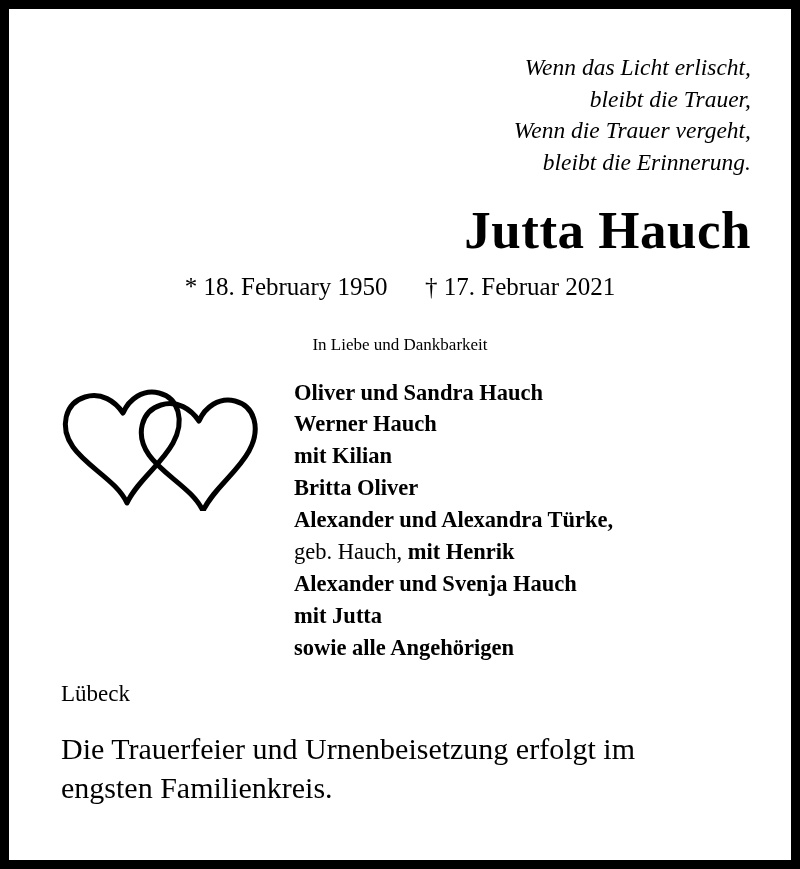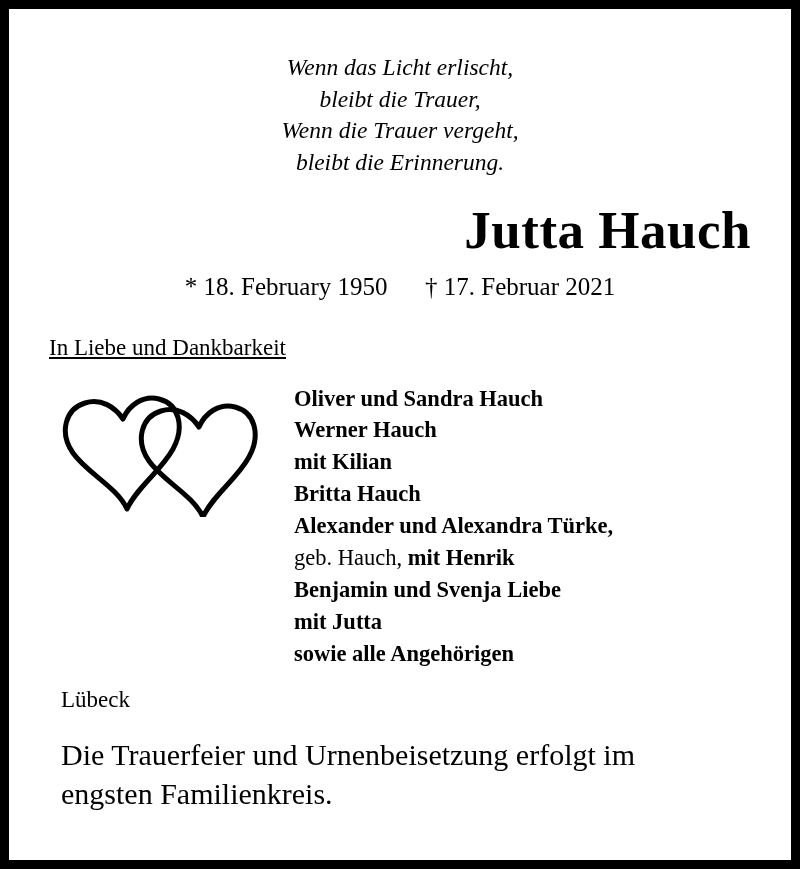--- a/index.html
+++ b/index.html
@@ -17,21 +17,21 @@
   .notice {
     position: relative;
     box-sizing: border-box;
     width: 800px;
     height: 869px;
     border: 9px solid #000000;
     background: #ffffff;
     padding: 30px 40px 20px 40px;
   }
   .poem {
-    text-align: center;
+    text-align: right;
     font-style: italic;
     font-size: 23.5px;
     line-height: 1.35;
     margin-top: 13px;
     font-family: "Liberation Serif", serif;
   }
   .poem div {
     white-space: pre;
   }
   .name {
@@ -48,24 +48,23 @@
     font-size: 20px;
     margin-top: 4px;
   }
   .dates {
     text-align: center;
     font-size: 25px;
     margin-top: 14px;
     white-space: pre;
   }
   .dedication {
-    text-align: left;
-    font-size: 23px;
+    text-align: center;
+    font-size: 17px;
     margin-top: 34px;
-    text-decoration: underline;
   }
   .body-row {
     position: relative;
     margin-top: 22px;
     min-height: 290px;
   }
   .hearts {
     position: absolute;
     left: 8px;
     top: 4px;
@@ -122,24 +121,24 @@
       <svg width="210" height="130" viewBox="0 0 210 130" xmlns="http://www.w3.org/2000/svg">
         <path d="M70 122 C 60 100, 30 86, 16 66 C 2 46, 8 22, 28 16 C 44 11, 58 20, 66 32 C 72 18, 86 8, 102 12 C 122 17, 128 40, 116 62 C 104 84, 80 100, 70 122 Z" fill="none" stroke="#000000" stroke-width="5" stroke-linejoin="round" stroke-linecap="round"></path>
         <path d="M146 130 C 136 108, 106 94, 92 74 C 78 54, 84 30, 104 24 C 120 19, 134 28, 142 40 C 148 26, 162 16, 178 20 C 198 25, 204 48, 192 70 C 180 92, 156 108, 146 130 Z" fill="none" stroke="#000000" stroke-width="5" stroke-linejoin="round" stroke-linecap="round"></path>
       </svg>
     </div>
 
     <div class="family">
       <div class="ln bold">Oliver und Sandra Hauch</div>
       <div class="ln bold">Werner Hauch</div>
       <div class="ln bold">mit Kilian</div>
-      <div class="ln bold">Britta Hauch</div>
+      <div class="ln bold">Britta Oliver</div>
       <div class="ln bold">Alexander und Alexandra Türke,</div>
       <div class="ln"><span class="reg">geb. Hauch, </span><span class="bold">mit Henrik</span></div>
-      <div class="ln bold">Benjamin und Svenja Liebe</div>
+      <div class="ln bold">Alexander und Svenja Hauch</div>
       <div class="ln bold">mit Jutta</div>
       <div class="ln bold">sowie alle Angehörigen</div>
     </div>
 
   </div>
 
   <div class="place">Lübeck</div>
 
   <div class="closing">Die Trauerfeier und Urnenbeisetzung erfolgt im engsten Familienkreis.</div>
 

